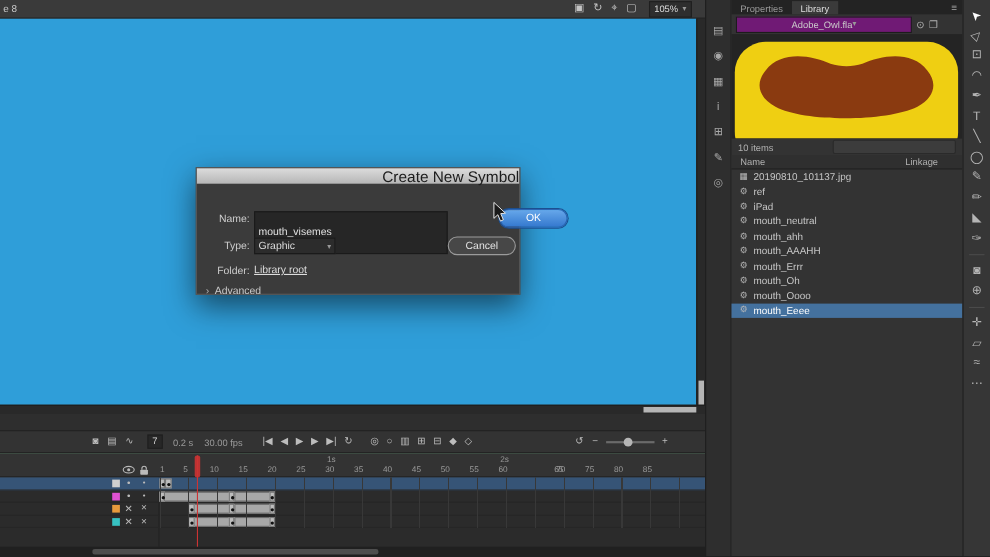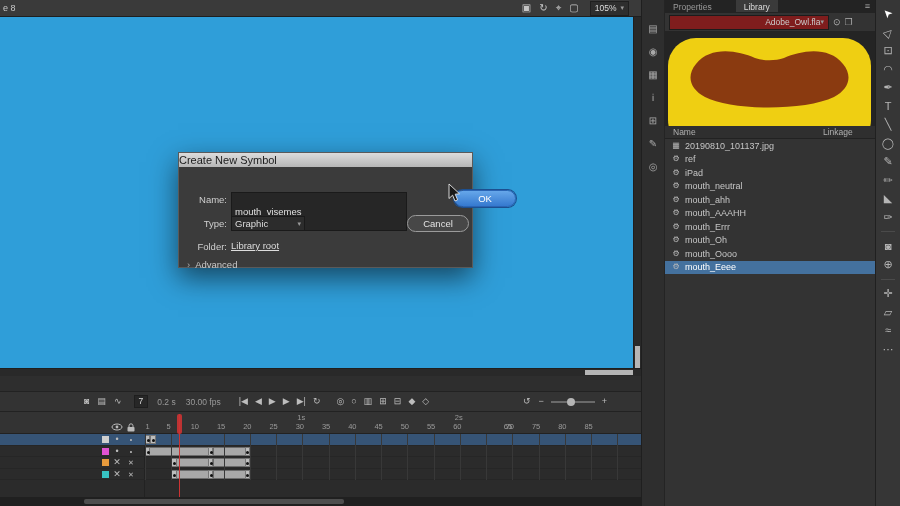--- a/index.html
+++ b/index.html
@@ -63,27 +63,27 @@
   .tl-hscroll{position:absolute;left:0;top:121px;width:100%;height:9px;background:#202020;}
   .tl-hscroll .thumb{position:absolute;left:84px;top:2px;width:260px;height:5px;background:#4e4e4e;border-radius:2px;}
 
   
   .dock{position:absolute;left:641px;top:0;width:23px;height:506px;background:#2e2e2e;border-left:1px solid #1f1f1f;
         box-sizing:border-box;display:flex;flex-direction:column;align-items:center;padding-top:24px;gap:13px;}
   .dock .icon{font-size:10px;color:#a8a8a8;}
 
   
   .library{position:absolute;left:664px;top:0;width:211px;height:506px;background:#333;border-left:1px solid #242424;box-sizing:border-box;}
-  .lib-tabs{height:13px;background:#232323;display:flex;align-items:flex-start;font-size:8.5px;gap:16px;}
+  .lib-tabs{height:13px;background:#232323;display:flex;align-items:center;font-size:8.5px;}
   .lib-tab{padding:2px 8px 0 8px;color:#999;}
   .lib-tab.active{background:#3a3a3a;color:#ddd;}
   .lib-menu{margin-left:auto;margin-right:5px;color:#aaa;font-size:9px;padding-top:1px;}
   .lib-docrow{height:18px;display:flex;align-items:center;padding:0 4px;gap:4px;}
-  .doc-select{flex:0 0 150px;height:13px;background:#7f1d1d;border:1px solid #1c1c1c;color:#ccc;font-size:8.5px;
-              display:flex;align-items:center;justify-content:flex-end;padding:0 4px;}
+  .doc-select{flex:0 0 150px;height:13px;background:#701a75;border:1px solid #1c1c1c;color:#ccc;font-size:8.5px;
+              display:flex;align-items:center;justify-content:center;padding:0 4px;}
   .lib-docrow .icon{font-size:9px;color:#b0b0b0;}
   .lib-preview{height:95px;background:#242424;overflow:hidden;}
   .lib-countrow{height:15px;display:flex;align-items:center;justify-content:space-between;padding:0 6px;font-size:8.5px;color:#b0b0b0;}
   .lib-search{width:110px;height:11px;background:#3c3c3c;border:1px solid #2a2a2a;border-radius:2px;display:flex;align-items:center;}
   .lib-search input{flex:1;background:transparent;border:none;outline:none;height:9px;font-size:8px;color:#ddd;padding:0;}
   .lib-headers{height:12px;background:#2f2f2f;border-bottom:1px solid #222;position:relative;font-size:8.5px;color:#b0b0b0;}
   .lib-headers .h1{position:absolute;left:8px;top:1px;text-align:center;}
   .lib-headers .h2{position:absolute;left:158px;top:1px;}
   .lib-row{height:13.5px;display:flex;align-items:center;padding-left:6px;gap:4px;font-size:9px;color:#c6c6c6;}
   .lib-row .icon{width:10px;text-align:center;font-size:8px;color:#b9b9b9;}
@@ -92,22 +92,22 @@
   
   .toolstrip{position:absolute;left:875px;top:0;width:25px;height:506px;background:#363636;border-left:1px solid #202020;
              box-sizing:border-box;display:flex;flex-direction:column;align-items:center;padding-top:8px;gap:7.5px;}
   .toolstrip .icon{font-size:11px;color:#b5b5b5;}
   .toolstrip .icon.active{color:#fff;}
   .tsep{width:14px;height:1px;background:#4a4a4a;margin:1px 0;}
 
   
   .dialog{position:absolute;left:178px;top:152px;width:295px;height:116px;background:#3b3b3b;
           border:1px solid #5a5a5a;box-shadow:0 10px 26px rgba(0,0,0,.55);z-index:10;box-sizing:border-box;}
-  .dlg-title{height:14px;background:linear-gradient(#dcdcdc,#b6b6b6);color:#1c1c1c;font-size:11px;
-             text-align:left;line-height:14px;}
+  .dlg-title{height:14px;background:linear-gradient(#dcdcdc,#b6b6b6);color:#1c1c1c;font-size:14px;
+             text-align:right;line-height:14px;}
   .dlg-body{position:absolute;left:0;right:0;top:14px;bottom:0;font-size:9.5px;}
   .lbl{position:absolute;width:44px;text-align:right;color:#cfcfcf;}
   .dlg-input{position:absolute;left:52px;top:25px;width:168px;height:13px;background:#262626;border:1px solid #1a1a1a;
              color:#e0e0e0;padding:12px 3px;line-height:13px;}
   .btn{position:absolute;left:228px;width:62px;height:17px;border-radius:9px;text-align:center;line-height:16px;box-sizing:border-box;}
   .btn.ok{top:23px;background:linear-gradient(#66a7ea,#3579cf);border:1px solid #2a64b4;box-shadow:0 0 0 1px #1c4f90;color:#fff;margin-left:47px;}
   .btn.cancel{top:48px;background:#474747;border:1px solid #9b9b9b;color:#e2e2e2;}
   .dlg-select{position:absolute;left:52px;top:49px;width:66px;height:13px;background:#2c2c2c;border:1px solid #1a1a1a;
               color:#ddd;display:flex;align-items:center;justify-content:space-between;padding:0 3px;}
   .folder-link{position:absolute;left:52px;top:73px;color:#ddd;text-decoration:underline;}
@@ -286,20 +286,30 @@
       <span class="icon">⊙</span>
       <span class="icon">❐</span>
     </div>
     <div class="lib-preview">
       <svg width="209" height="95" viewBox="0 0 209 95">
         <rect x="3" y="7" width="203" height="110" rx="28" fill="#efcf12"></rect>
         <path d="M 31 33 C 45 15, 72 19, 90 27 C 99 30, 110 30, 119 27 C 137 19, 164 15, 178 33
                  C 188 45, 184 58, 169 66 C 140 80, 66 80, 40 66 C 25 58, 21 45, 31 33 Z" fill="#8a3a10"></path>
       </svg>
     </div>
+    <div class="lib-countrow">
+      <span>10 items</span>
+      <span class="lib-search">
+        <svg width="9" height="9" style="margin:1px 3px">
+          <circle cx="3.5" cy="3.5" r="2.5" fill="none" stroke="#999" stroke-width="1"></circle>
+          <line x1="5.5" y1="5.5" x2="8" y2="8" stroke="#999" stroke-width="1"></line>
+        </svg>
+        <input style="">
+      </span>
+    </div>
     <div class="lib-headers">
       <span class="h1">Name</span>
       <span class="h2">Linkage</span>
     </div>
     <div id="lib-list">
         <div class="lib-row">
           <span class="icon">▦</span>
           <span>20190810_101137.jpg</span>
         </div>
         <div class="lib-row">

